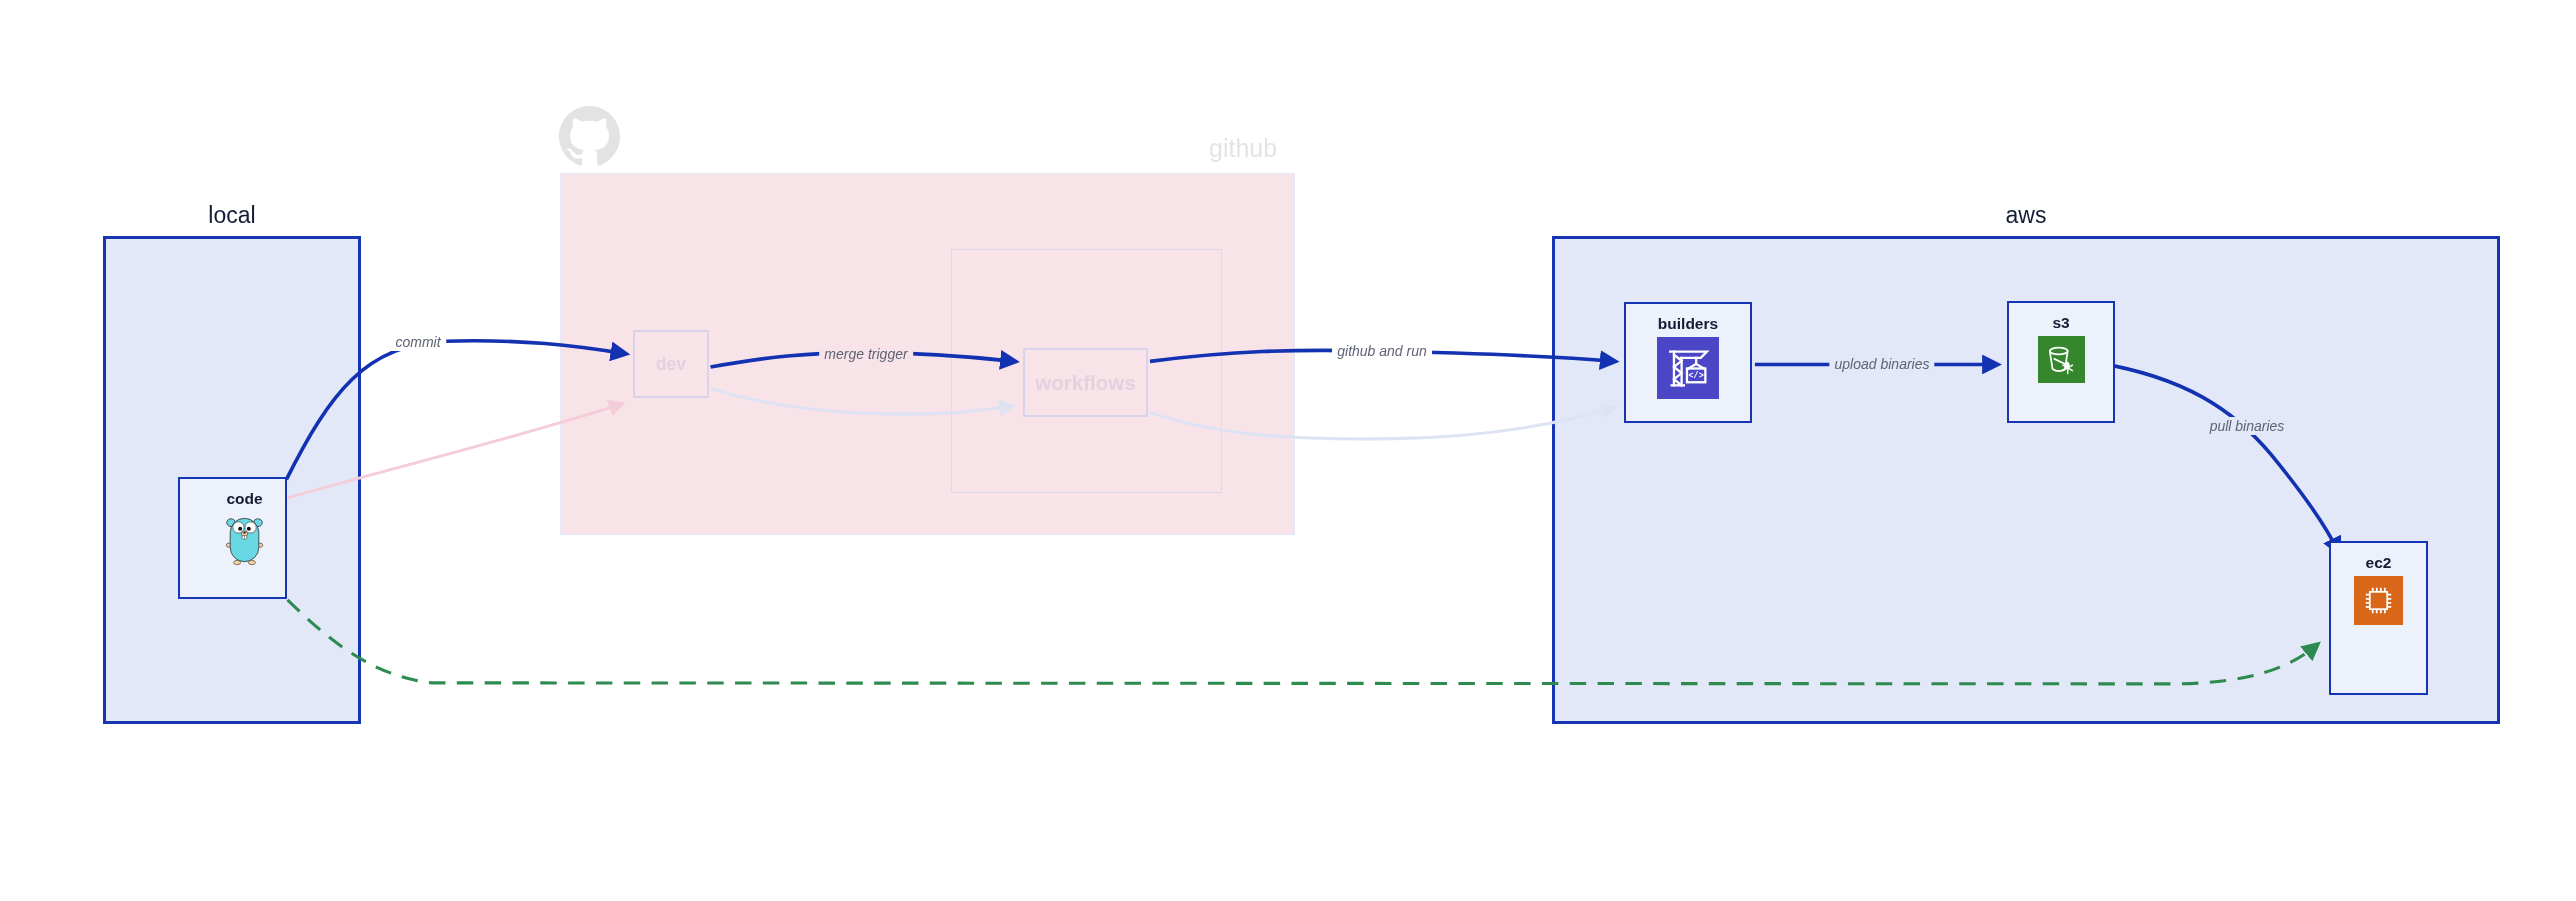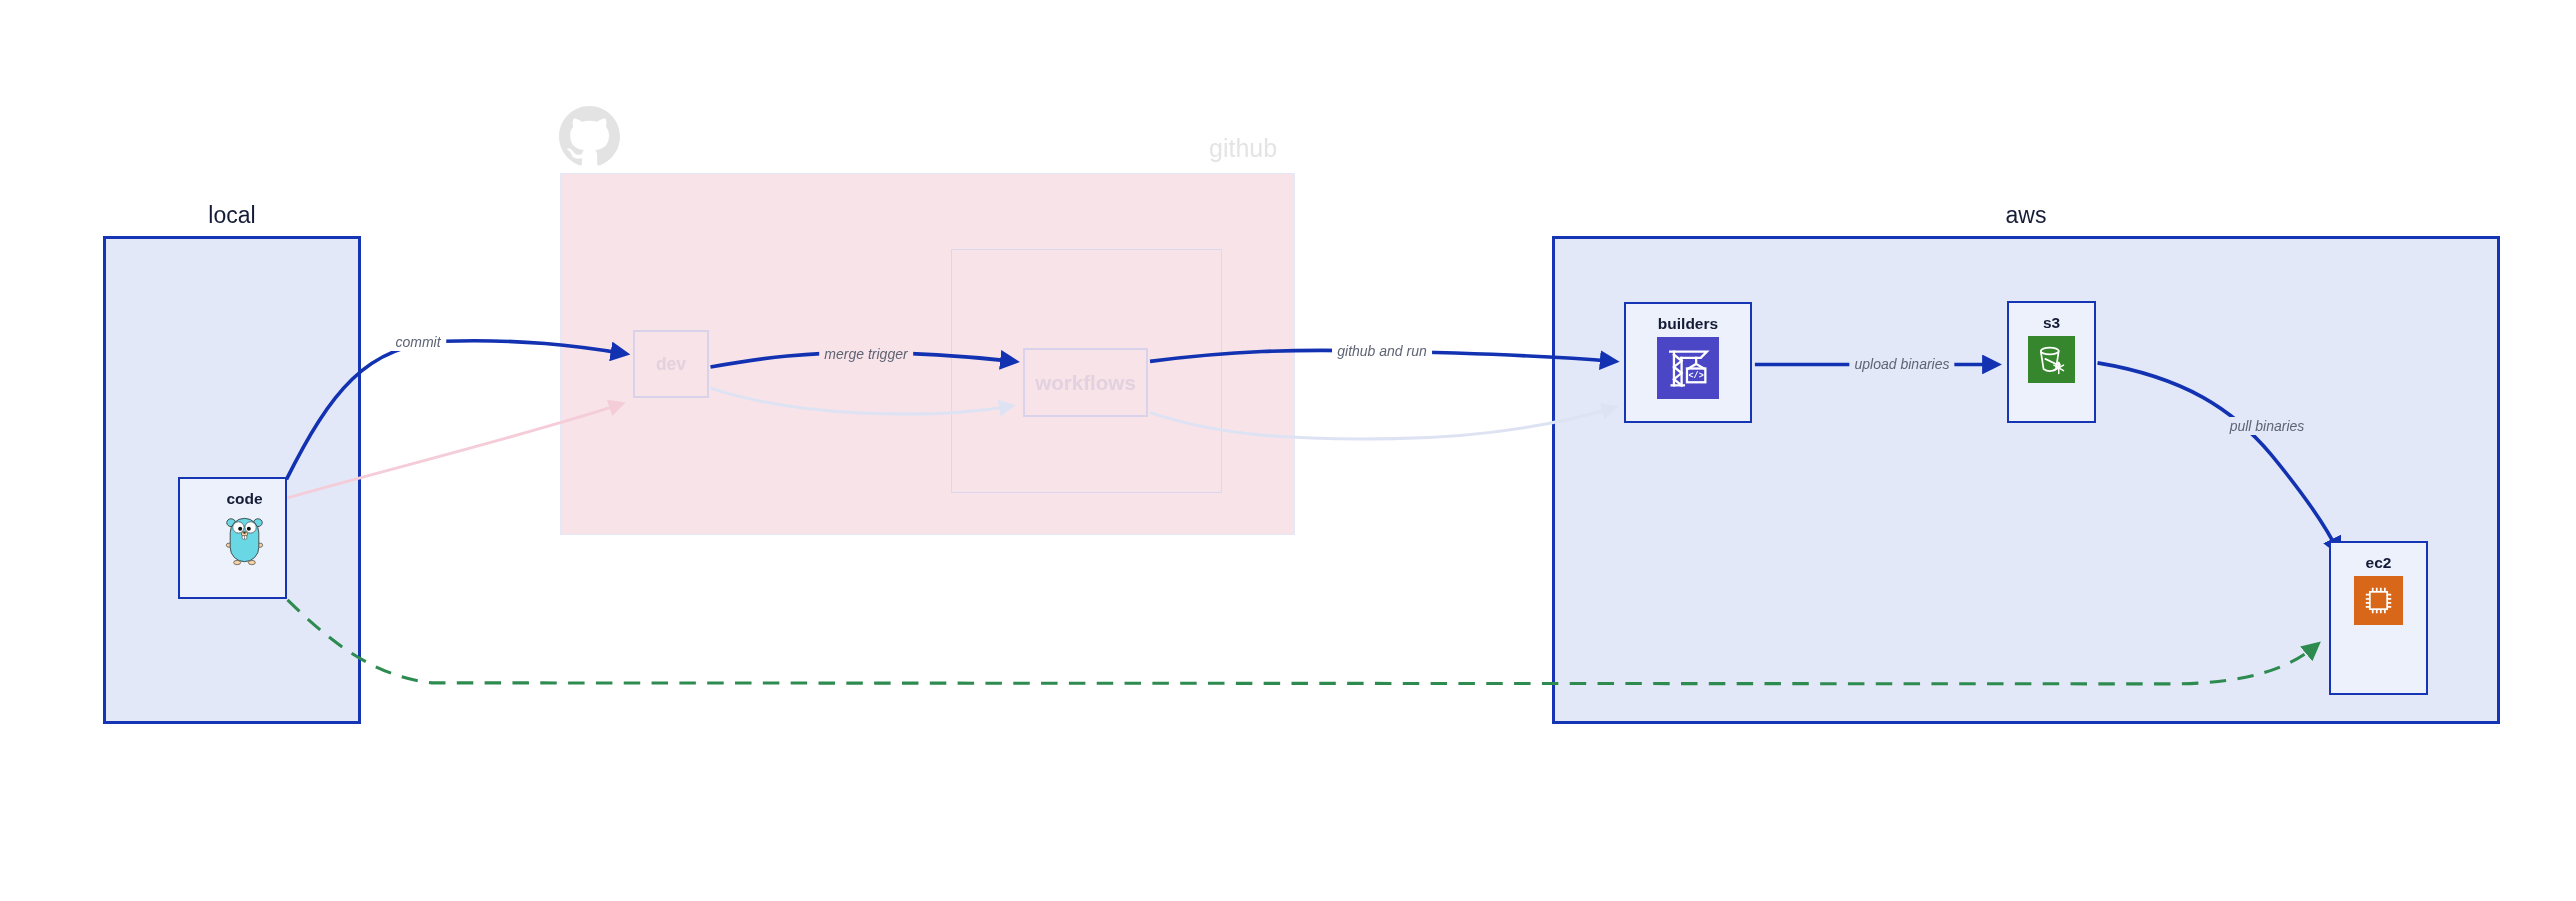--- a/index.html
+++ b/index.html
@@ -32,21 +32,21 @@
   .node.faded{border:2.1px solid var(--faded_border);background:transparent;justify-content:center;}
   .node.faded .node-label{color:var(--faded_text);font-weight:700;}
 
   .icon-tile{display:flex;align-items:center;justify-content:center;}
 
   
   .edge-label{position:absolute;transform:translate(-50%,-50%);font-style:italic;
               color:var(--edge_label);font-size:14px;padding:1px 5.2px;white-space:nowrap;}
   .on-white{background:#ffffff;}
   .on-pink{background:var(--github_fill);}
-  .on-aws{background:var(--group_fill);margin-left:20px;}
+  .on-aws{background:var(--group_fill);}
 
   .watermark{position:absolute;}
 
   .diagram-title{position:absolute;left:1302px;top:748px;transform:translateX(-50%);
                  color:var(--text_navy);font-size:32px;font-weight:500;
                  border-bottom:2.6px solid var(--text_navy);padding:0 2.1px 4.1px 2.1px;white-space:nowrap;}
 
   svg.overlay{position:absolute;left:0;top:0;pointer-events:none;}
 </style>
 </head>
@@ -143,21 +143,21 @@
           <path d="M13 14 L23 22 L13 30 L23 38 L13 46 L23 54"></path>
           <path d="M10 54 H26"></path>
           <path d="M42 18 V26 M42 26 L32 32 M42 26 L52 32"></path>
           <rect x="30" y="32" width="24" height="18"></rect>
         </g>
         <text x="42" y="45" text-anchor="middle" font-size="11" font-weight="bold" font-family="Liberation Mono, monospace" fill="#ffffff">&lt;/&gt;</text>
       </svg>
     </div>
   </div>
 
-  <div class="node solid" style="left:2007px;top:301px;width:89px;height:122px;">
+  <div class="node solid" style="left:2007px;top:301px;width:108px;height:122px;">
     <div class="node-label">s3</div>
     <div class="icon-tile" style="width:47px;height:47px;background:#35862c;">
       <svg width="36" height="36" viewBox="0 0 64 64" aria-hidden="true">
         <g fill="none" stroke="#ffffff" stroke-width="3" stroke-linecap="round">
           <ellipse cx="28" cy="16" rx="16" ry="6"></ellipse>
           <path d="M12 16 L17 48 C24 53 32 53 39 48 L44 16"></path>
           <path d="M20 30 L41 40"></path>
           <circle cx="43" cy="41" r="3"></circle>
         </g>
         <g stroke="#ffffff" stroke-width="2.6" stroke-linecap="round">

